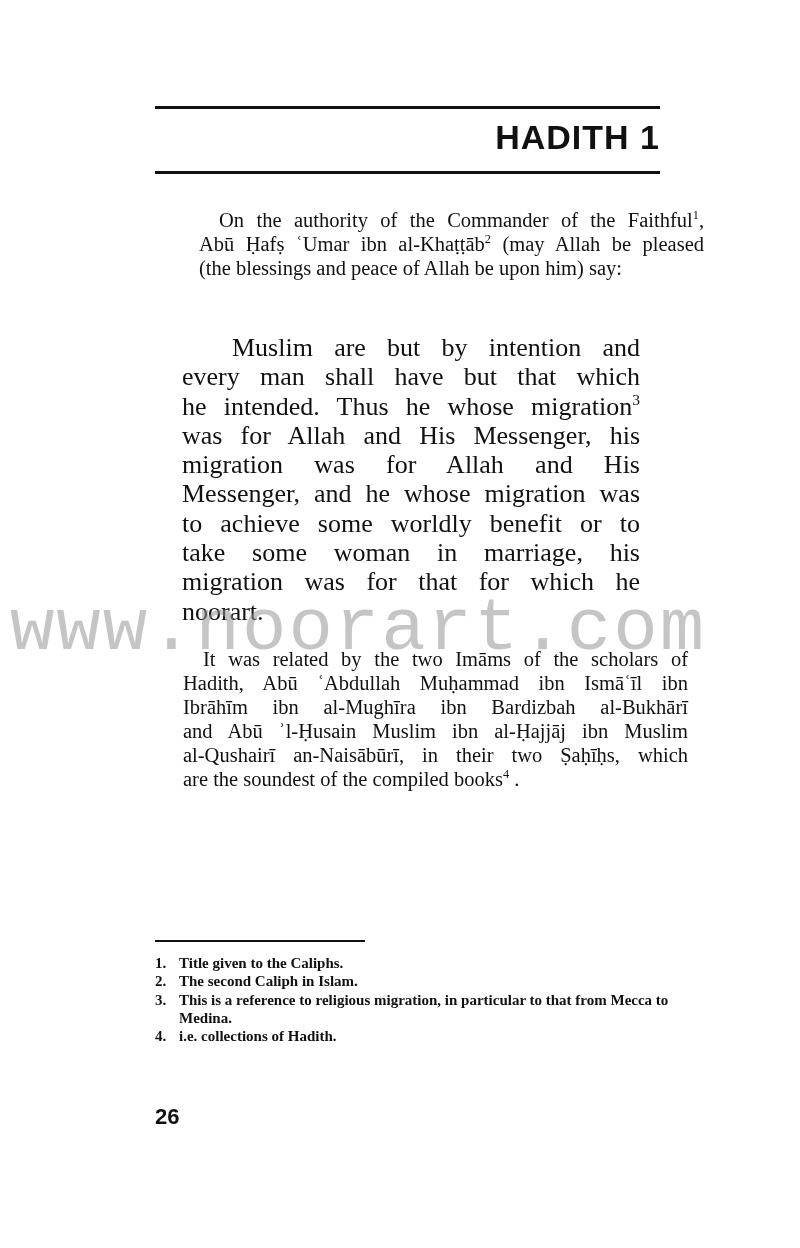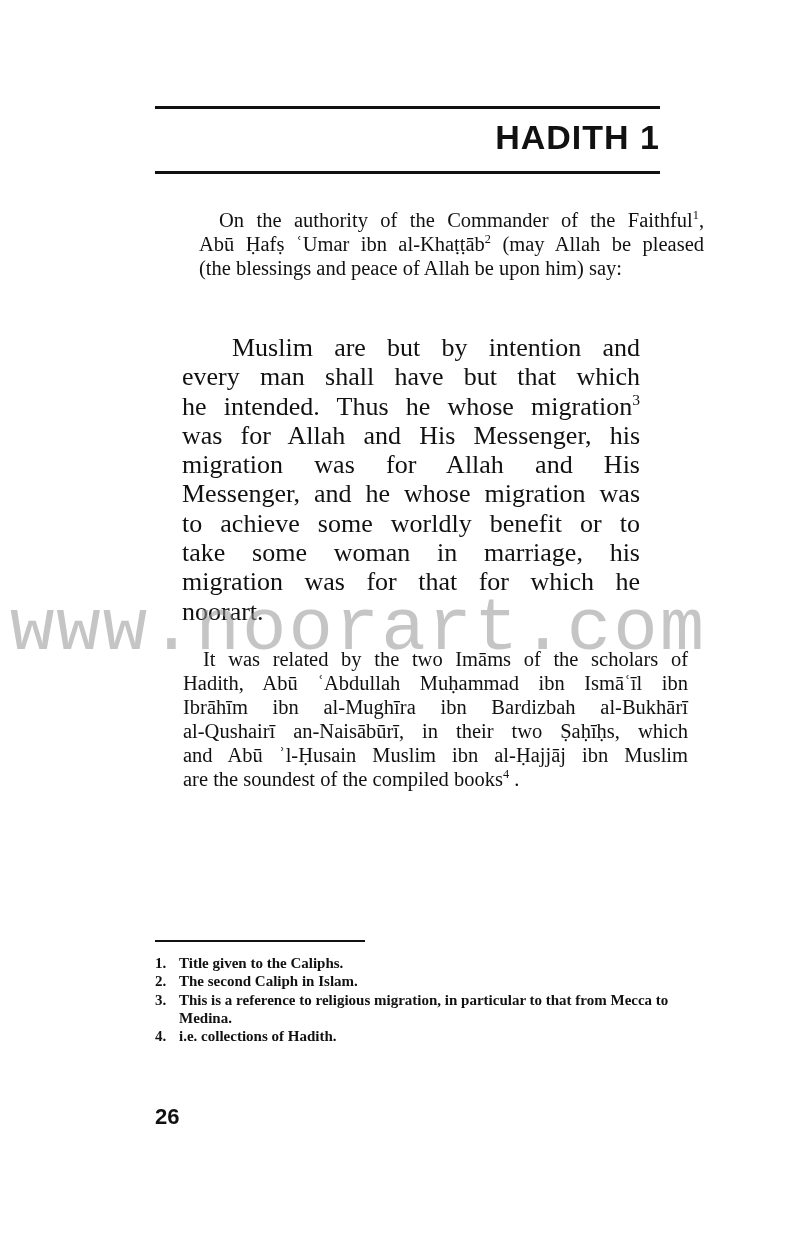--- a/index.html
+++ b/index.html
@@ -52,22 +52,22 @@
   <span class="line">migration was for that for which he</span>
   <span class="line last">noorart.</span>
 </div>
 
 <div class="watermark">www.noorart.com</div>
 
 <div class="related serif">
   <span class="line first">It was related by the two Imāms of the scholars of</span>
   <span class="line">Hadith, Abū ʿAbdullah Muḥammad ibn Ismāʿīl ibn</span>
   <span class="line">Ibrāhīm ibn al-Mughīra ibn Bardizbah al-Bukhārī</span>
+  <span class="line">and Abū ʾl-Ḥusain Muslim ibn al-Ḥajjāj ibn Muslim</span>
   <span class="line">al-Qushairī an-Naisābūrī, in their two Ṣaḥīḥs, which</span>
-  <span class="line">and Abū ʾl-Ḥusain Muslim ibn al-Ḥajjāj ibn Muslim</span>
   <span class="line last"><span>are the soundest of the compiled books</span><sup>4</sup><span> .</span></span>
 </div>
 
 <div class="fn-rule"></div>
 
 <div class="footnotes serif">
   <div class="fn">
       <span class="num">1.</span>
       <span class="txt">Title given to the Caliphs.</span>
     </div>

